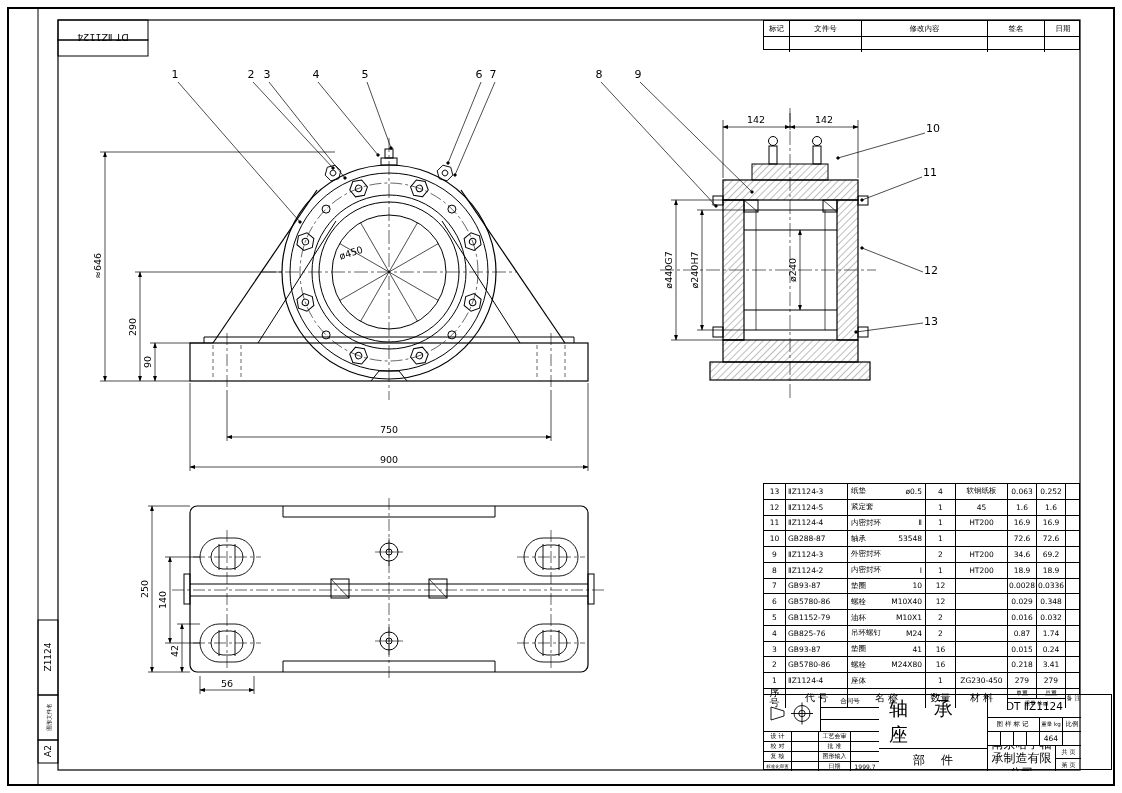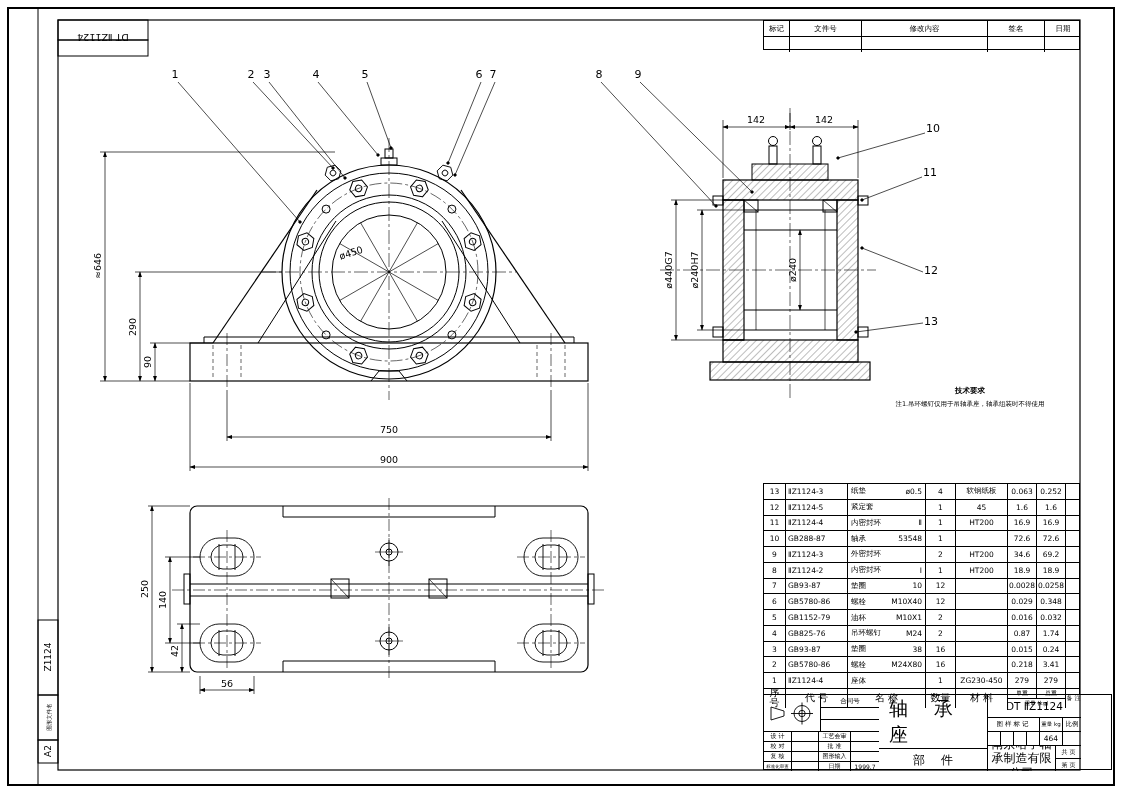--- a/index.html
+++ b/index.html
@@ -439,21 +439,21 @@
   <div class="bomr">
         <div class="cell">7</div>
         <div class="cell code">GB93-87</div>
         <div class="nm">
           <span>垫圈</span>
           <span>10</span>
         </div>
         <div class="cell">12</div>
         <div class="cell"></div>
         <div class="cell">0.0028</div>
-        <div class="cell">0.0258</div>
+        <div class="cell">0.0336</div>
         <div class="cell"></div>
       </div>
   <div class="bomr">
         <div class="cell">6</div>
         <div class="cell code">GB5780-86</div>
         <div class="nm">
           <span>螺栓</span>
           <span>M10X40</span>
         </div>
         <div class="cell">12</div>
@@ -486,21 +486,21 @@
         <div class="cell"></div>
         <div class="cell">0.87</div>
         <div class="cell">1.74</div>
         <div class="cell"></div>
       </div>
   <div class="bomr">
         <div class="cell">3</div>
         <div class="cell code">GB93-87</div>
         <div class="nm">
           <span>垫圈</span>
-          <span>38</span>
+          <span>41</span>
         </div>
         <div class="cell">16</div>
         <div class="cell"></div>
         <div class="cell">0.015</div>
         <div class="cell">0.24</div>
         <div class="cell"></div>
       </div>
   <div class="bomr">
         <div class="cell">2</div>
         <div class="cell code">GB5780-86</div>
@@ -601,18 +601,14 @@
       </div>
   <div class="bx" style="left:276px;top:37px;width:23px;height:14px;font-size:7.5px;">464</div>
   <div class="bx" style="left:299px;top:37px;width:18px;height:14px;border-right:none;"></div>
   <div class="bx" style="left:224px;top:51px;width:68px;height:25px;border-bottom:none;font-size:12px;text-align:center;white-space:normal;line-height:1.2;padding:0 2px;">南京哈宁轴承制造有限公司</div>
   <div class="pages">
     <div>共  页</div>
     <div>第  页</div>
   </div>
 </div>
 
-<div class="abs notes">
-  <div class="h">技术要求</div>
-  <div class="l">注1.吊环螺钉仅用于吊轴承座，轴承组装时不得使用</div>
+
 </div>
 
-</div>
-
 </body></html>

